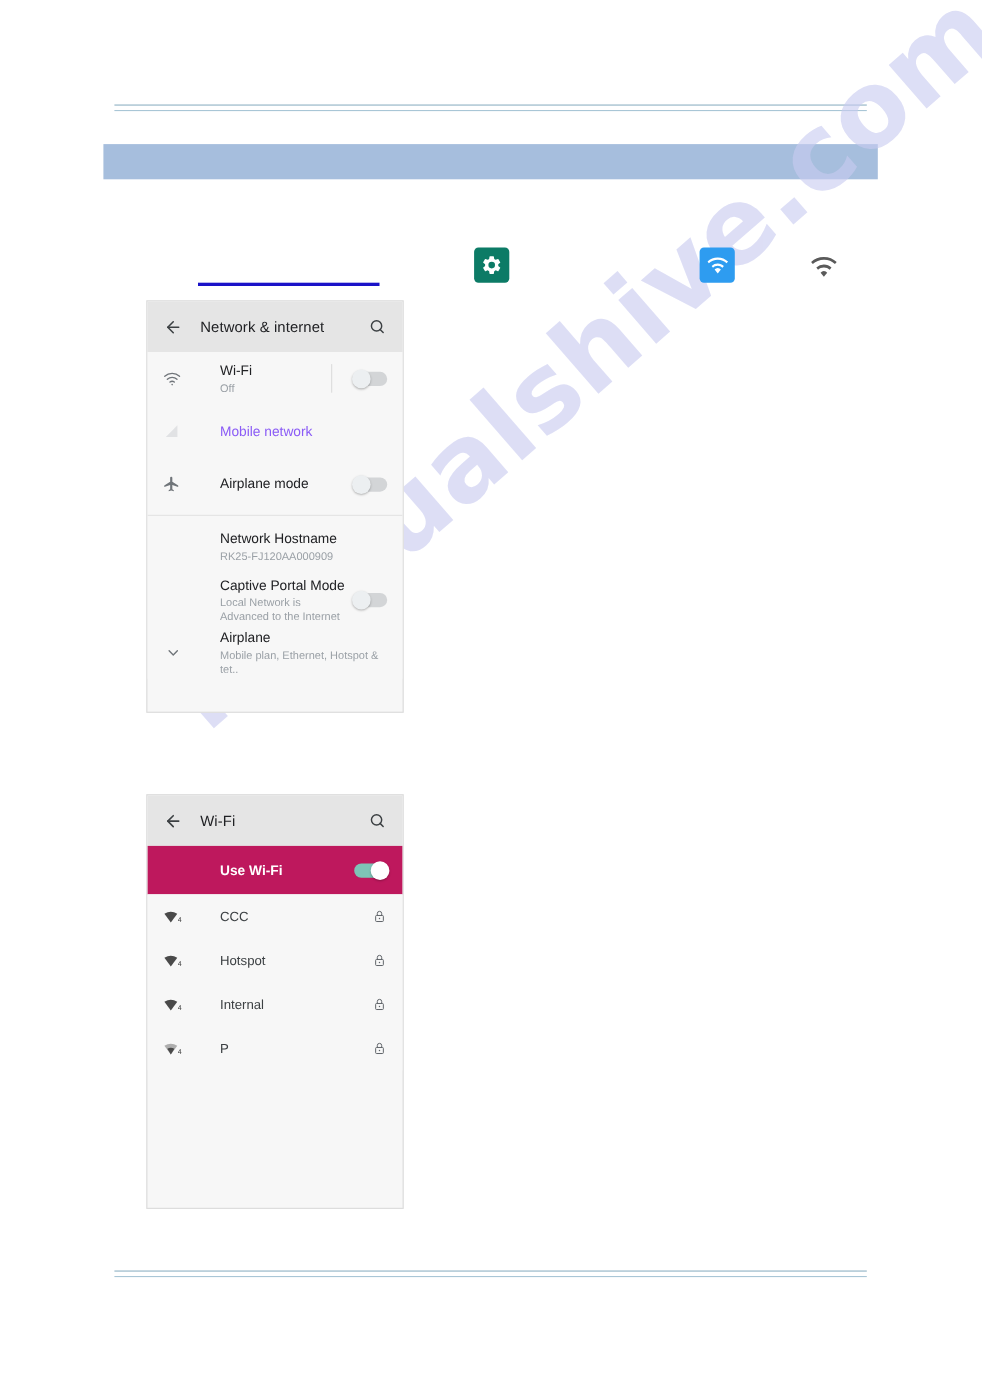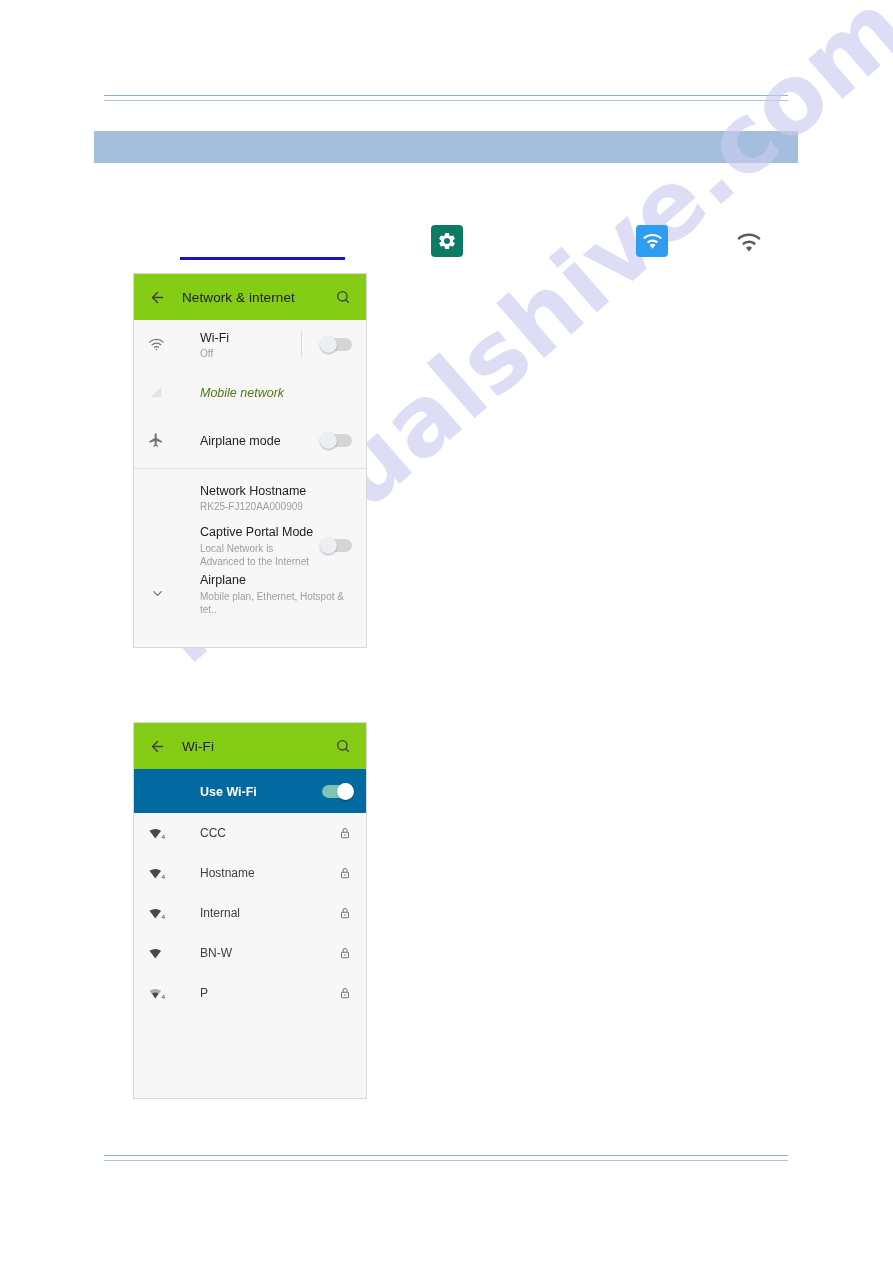--- a/index.html
+++ b/index.html
@@ -106,21 +106,21 @@
     border: 1px solid #dadada;
     background: #f7f7f7;
     box-sizing: border-box;
     overflow: hidden;
   }
   .shot-1 { top: 273px; height: 375px; }
   .shot-2 { top: 722px; height: 377px; }
 
   .appbar {
     height: 46px;
-    background: #84cc16;
+    background: #e5e5e5;
     display: flex;
     align-items: center;
     padding: 0 14px;
     box-sizing: border-box;
   }
   .appbar-title {
     flex: 1;
     font-size: 13.5px;
     color: #202124;
     padding-left: 16px;
@@ -161,21 +161,21 @@
     color: #202124;
     line-height: 1.25;
   }
   .row-sub {
     font-size: 10px;
     color: #9aa0a6;
     line-height: 1.3;
     margin-top: 1px;
     white-space: pre-line;
   }
-  .row.dim .row-title { color: #4d7c0f; font-style: italic; }
+  .row.dim .row-title { color: #8b5cf6; }
   .row.dim .row-lead  { color: #cfd2d5; }
 
   
   .toggle {
     width: 30px; height: 13px;
     border-radius: 7px;
     background: #d3d5d7;
     position: relative;
     flex: none;
     margin-left: 8px;
@@ -200,21 +200,21 @@
   }
 
   .group-sep {
     height: 1px;
     background: #e3e3e3;
     margin: 4px 0;
   }
 
   
   .row-teal {
-    background: #0369a1;
+    background: #be185d;
     min-height: 44px;
     display: flex;
     align-items: center;
     padding: 0 14px;
     box-sizing: border-box;
     gap: 16px;
   }
   .row-teal .row-body { padding-left: 52px; }
   .row-teal .row-title {
     color: #ffffff;
@@ -444,21 +444,21 @@
 
 
 
       <div class="net-row">
         <span class="net-icon">
           <svg width="19" height="15" viewBox="0 0 26 20" aria-hidden="true">
             <path d="M2 6.2A15 15 0 0 1 18 6.2L10 17 2 6.2z" fill="#4a4a4a"></path>
             <text x="18.5" y="17" font-family="DejaVu Sans, sans-serif" font-size="8" fill="#4a4a4a">4</text>
           </svg>
         </span>
-        <span class="net-name">Hostname</span>
+        <span class="net-name">Hotspot</span>
         <span class="net-lock">
           <svg width="12" height="14" viewBox="0 0 24 24" fill="none" stroke="currentColor" stroke-width="1.8">
             <rect x="5" y="10.5" width="14" height="11" rx="1.6"></rect>
             <path d="M8 10.5V7a4 4 0 0 1 8 0v3.5"></path>
             <circle cx="12" cy="16" r="1.3" fill="currentColor" stroke="none"></circle>
           </svg>
         </span>
       </div>
 
       <div class="net-row">
@@ -471,35 +471,20 @@
         <span class="net-name">Internal</span>
         <span class="net-lock">
           <svg width="12" height="14" viewBox="0 0 24 24" fill="none" stroke="currentColor" stroke-width="1.8">
             <rect x="5" y="10.5" width="14" height="11" rx="1.6"></rect>
             <path d="M8 10.5V7a4 4 0 0 1 8 0v3.5"></path>
             <circle cx="12" cy="16" r="1.3" fill="currentColor" stroke="none"></circle>
           </svg>
         </span>
       </div>
 
-      <div class="net-row">
-        <span class="net-icon">
-          <svg width="19" height="15" viewBox="0 0 26 20" aria-hidden="true">
-            <path d="M2 6.2A15 15 0 0 1 18 6.2L10 17 2 6.2z" fill="#4a4a4a"></path>
-          </svg>
-        </span>
-        <span class="net-name">BN-W</span>
-        <span class="net-lock">
-          <svg width="12" height="14" viewBox="0 0 24 24" fill="none" stroke="currentColor" stroke-width="1.8">
-            <rect x="5" y="10.5" width="14" height="11" rx="1.6"></rect>
-            <path d="M8 10.5V7a4 4 0 0 1 8 0v3.5"></path>
-            <circle cx="12" cy="16" r="1.3" fill="currentColor" stroke="none"></circle>
-          </svg>
-        </span>
-      </div>
 
       <div class="net-row">
         <span class="net-icon">
           <svg width="19" height="15" viewBox="0 0 26 20" aria-hidden="true">
             <path d="M2 6.2A15 15 0 0 1 18 6.2L10 17 2 6.2z" fill="#4a4a4a" opacity="0.42"></path>
             <path d="M5.6 9.9A9.2 9.2 0 0 1 14.4 9.9L10 17 5.6 9.9z" fill="#4a4a4a"></path>
             <text x="18.5" y="17" font-family="DejaVu Sans, sans-serif" font-size="8" fill="#4a4a4a">4</text>
           </svg>
         </span>
         <span class="net-name">P</span>

